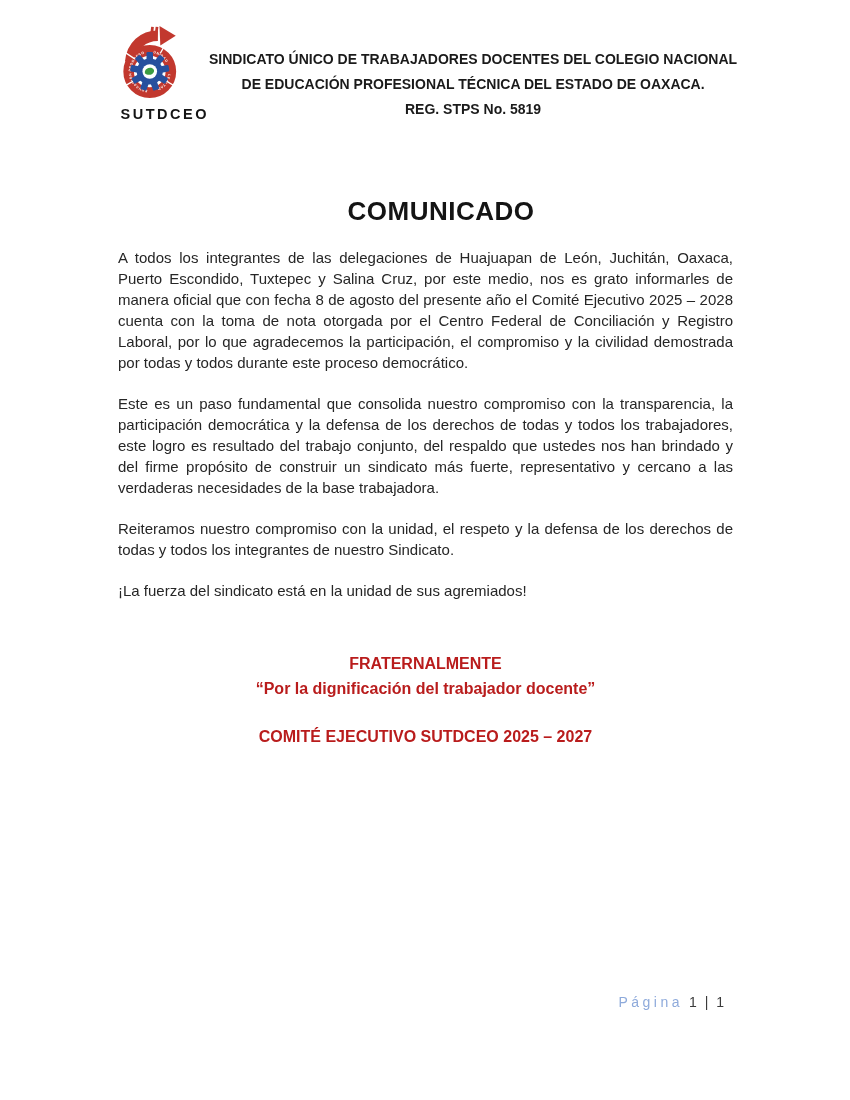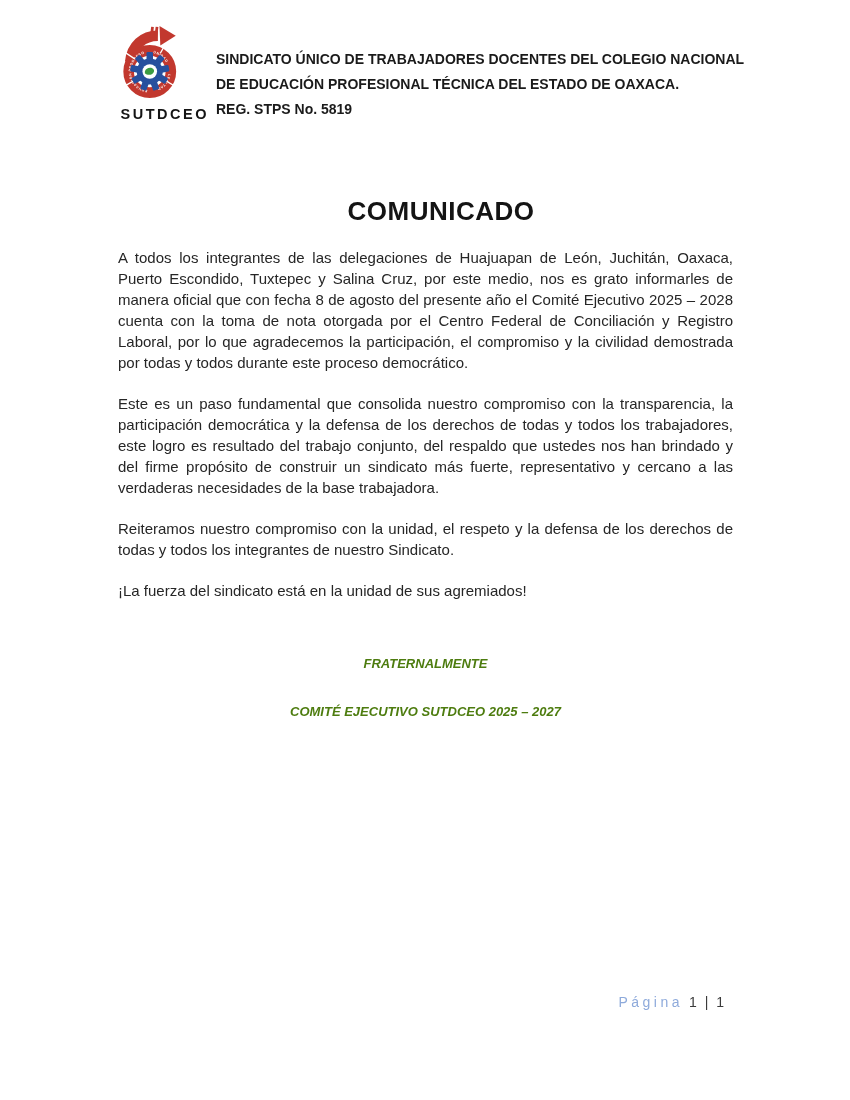--- a/index.html
+++ b/index.html
@@ -32,26 +32,26 @@
     font-weight: bold;
     font-size: 14.5px;
     letter-spacing: 2.5px;
     color: #141414;
     margin-top: 2px;
     white-space: nowrap;
     text-align: right;
   }
   .org-title {
     flex: 1;
+    text-align: center;
     font-weight: bold;
     font-size: 14px;
     line-height: 25px;
     color: #1a1a1a;
     padding-top: 21px;
-    margin-left: 7px;
   }
   .org-title div { white-space: nowrap; }
 
   
   .doc-title {
     position: absolute;
     top: 180px;
     left: 0;
     width: 100%;
     margin: 16px;
@@ -75,24 +75,23 @@
     line-height: 21px;
     text-align: justify;
     text-justify: inter-word;
   }
   .body-par.slogan { text-align: left; }
 
   .closing {
     margin-top: 50px;
     text-align: center;
     font-weight: bold;
-    font-size: 13px;
+    font-size: 16px;
     line-height: 25px;
-    color: #4d7c0f;
-    font-style: italic;
+    color: #b91c1c;
   }
   .closing .committee { margin-top: 23px; }
 
   
   .page-footer {
     position: absolute;
     top: 994px;
     right: 124px;
     font-size: 14px;
     white-space: nowrap;
@@ -173,20 +172,21 @@
   <h1 class="doc-title">COMUNICADO</h1>
 
   <main class="body-block">
     <p class="body-par">A todos los integrantes de las delegaciones de Huajuapan de León, Juchitán, Oaxaca, Puerto Escondido, Tuxtepec y Salina Cruz, por este medio, nos es grato informarles de manera oficial que con fecha 8 de agosto del presente año el Comité Ejecutivo 2025 – 2028 cuenta con la toma de nota otorgada por el Centro Federal de Conciliación y Registro Laboral, por lo que agradecemos la participación, el compromiso y la civilidad demostrada por todas y todos durante este proceso democrático.</p>
     <p class="body-par">Este es un paso fundamental que consolida nuestro compromiso con la transparencia, la participación democrática y la defensa de los derechos de todas y todos los trabajadores, este logro es resultado del trabajo conjunto, del respaldo que ustedes nos han brindado y del firme propósito de construir un sindicato más fuerte, representativo y cercano a las verdaderas necesidades de la base trabajadora.</p>
     <p class="body-par">Reiteramos nuestro compromiso con la unidad, el respeto y la defensa de los derechos de todas y todos los integrantes de nuestro Sindicato.</p>
     <p class="body-par slogan">¡La fuerza del sindicato está en la unidad de sus agremiados!</p>
 
     <div class="closing">
       <div>FRATERNALMENTE</div>
+      <div>“Por la dignificación del trabajador docente”</div>
       <div class="committee">COMITÉ EJECUTIVO SUTDCEO 2025 – 2027</div>
     </div>
   </main>
 
   <div class="page-footer">
     <span class="pg-label">Página</span><span class="pg-num">1 | 1</span>
   </div>
 
 </div>
 

